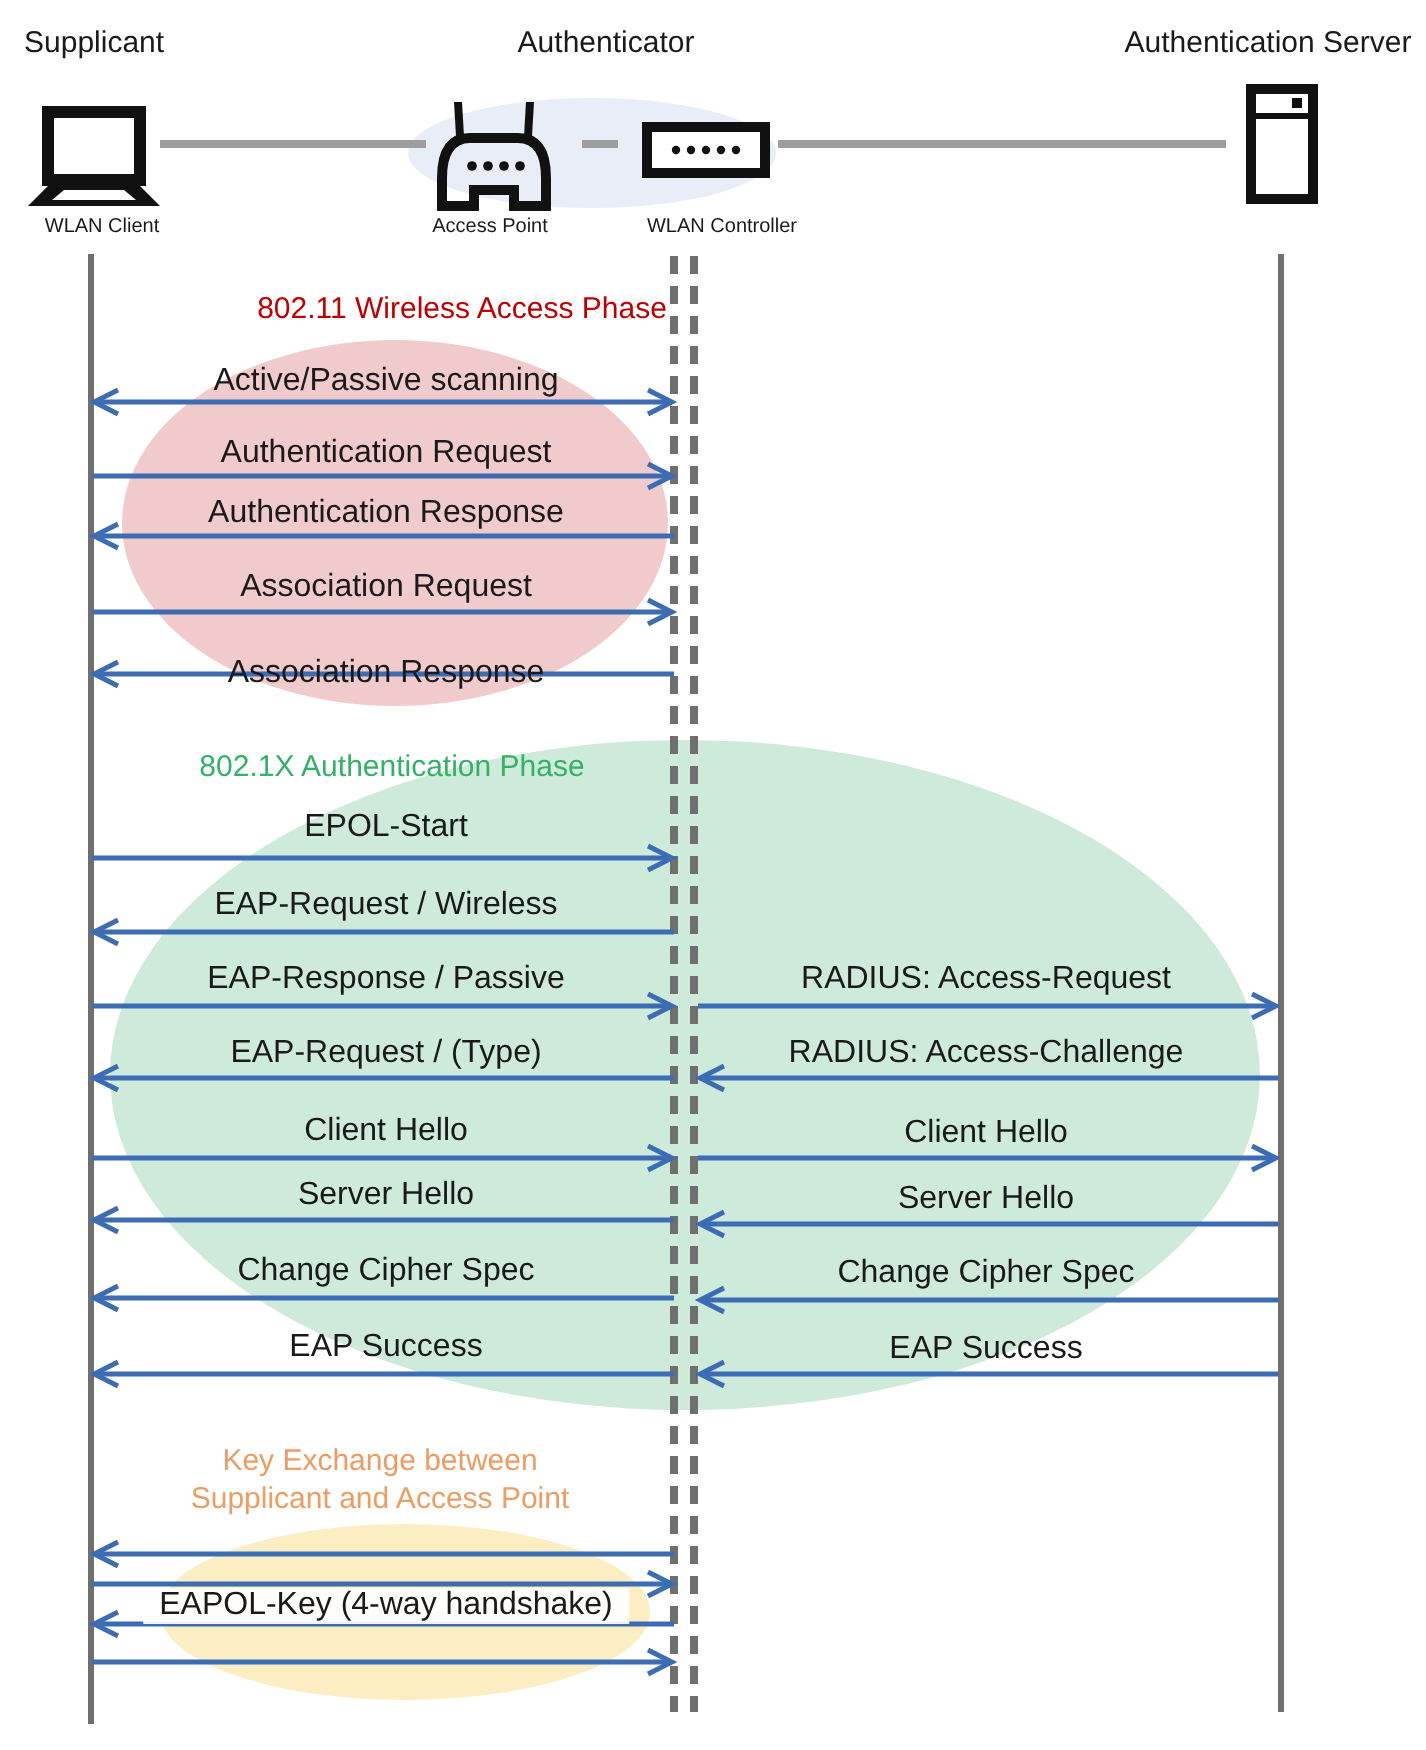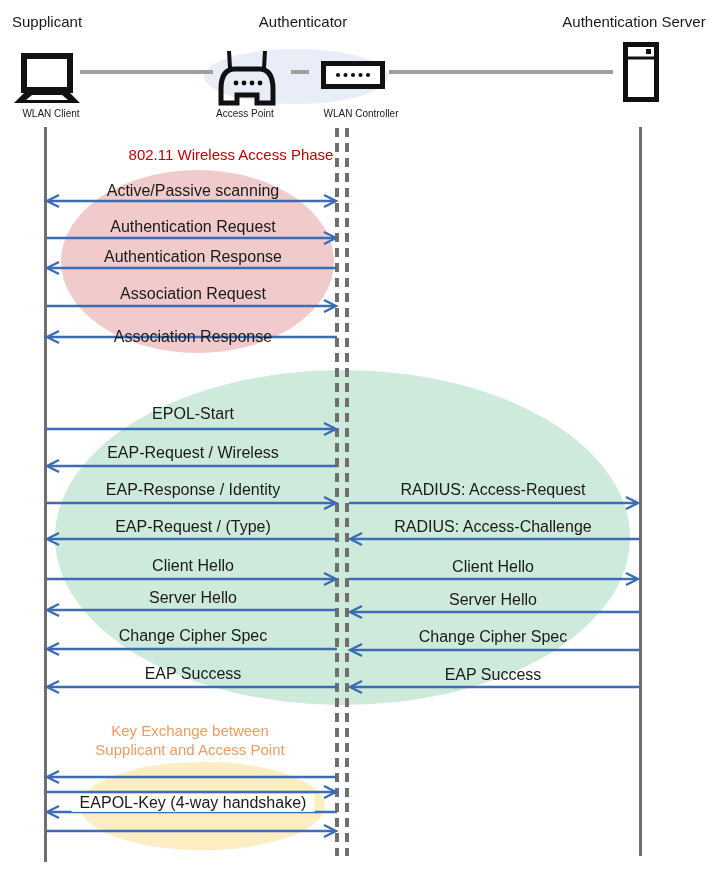--- a/index.html
+++ b/index.html
@@ -74,20 +74,21 @@
   <div class="lifeline" style="left:44px;top:127px;height:735px"></div>
   <div class="lifeline-dash" style="left:335px;top:128px;height:728px"></div>
   <div class="lifeline-dash" style="left:345px;top:128px;height:728px"></div>
   <div class="lifeline" style="left:639px;top:127px;height:729px"></div>
 
   <div class="ellipse" style="left: 61px; top: 170px; width: 273px; height: 183px; background: rgb(241, 203, 204);"></div>
   <div class="ellipse" style="left: 55px; top: 370px; width: 575px; height: 335px; background: rgb(206, 234, 218);"></div>
   <div class="ellipse" style="left: 80px; top: 762px; width: 245px; height: 88px; background: rgb(252, 237, 195);"></div>
 
   <div class="phase-title" style="left: 190px; top: 146px; color: rgb(192, 0, 0); margin-left: 41px;">802.11 Wireless Access Phase</div>
+  <div class="phase-title" style="left: 196px; top: 375px; color: rgb(51, 178, 102);">802.1X Authentication Phase</div>
   <div class="phase-title" style="left: 190px; top: 722px; color: rgb(237, 156, 98);">Key Exchange between</div>
   <div class="phase-title" style="left: 190px; top: 741px; color: rgb(237, 156, 98);">Supplicant and Access Point</div>
 
   <div id="messages-layer">
       <svg width="291" height="18" style="position: absolute; left: 46px; top: 192px; z-index: 2; overflow: visible;">
         <line x1="3" x2="288" y1="9" y2="9" stroke="#3b6cb4" stroke-width="2.4"></line>
         <polyline points="278,3 290,9 278,15" fill="none" stroke="#3b6cb4" stroke-width="2.4"></polyline>
         <polyline points="13,3 1,9 13,15" fill="none" stroke="#3b6cb4" stroke-width="2.4"></polyline>
       </svg>
       <div class="msg-label" style="left: 193px; top: 182px;">Active/Passive scanning</div>
@@ -118,21 +119,21 @@
       <div class="msg-label" style="left: 193px; top: 405px;">EPOL-Start</div>
       <svg width="291" height="18" style="position: absolute; left: 46px; top: 457px; z-index: 2; overflow: visible;">
         <line x1="3" x2="291" y1="9" y2="9" stroke="#3b6cb4" stroke-width="2.4"></line>
         <polyline points="13,3 1,9 13,15" fill="none" stroke="#3b6cb4" stroke-width="2.4"></polyline>
       </svg>
       <div class="msg-label" style="left: 193px; top: 444px;">EAP-Request / Wireless</div>
       <svg width="291" height="18" style="position: absolute; left: 46px; top: 494px; z-index: 2; overflow: visible;">
         <line x1="0" x2="288" y1="9" y2="9" stroke="#3b6cb4" stroke-width="2.4"></line>
         <polyline points="278,3 290,9 278,15" fill="none" stroke="#3b6cb4" stroke-width="2.4"></polyline>
       </svg>
-      <div class="msg-label" style="left: 193px; top: 481px;">EAP-Response / Identity</div>
+      <div class="msg-label" style="left: 193px; top: 481px;">EAP-Response / Passive</div>
       <svg width="290" height="18" style="position: absolute; left: 349px; top: 494px; z-index: 2; overflow: visible;">
         <line x1="0" x2="287" y1="9" y2="9" stroke="#3b6cb4" stroke-width="2.4"></line>
         <polyline points="277,3 289,9 277,15" fill="none" stroke="#3b6cb4" stroke-width="2.4"></polyline>
       </svg>
       <div class="msg-label" style="left: 493px; top: 481px;">RADIUS: Access-Request</div>
       <svg width="291" height="18" style="position: absolute; left: 46px; top: 530px; z-index: 2; overflow: visible;">
         <line x1="3" x2="291" y1="9" y2="9" stroke="#3b6cb4" stroke-width="2.4"></line>
         <polyline points="13,3 1,9 13,15" fill="none" stroke="#3b6cb4" stroke-width="2.4"></polyline>
       </svg>
       <div class="msg-label" style="left: 193px; top: 518px;">EAP-Request / (Type)</div>

